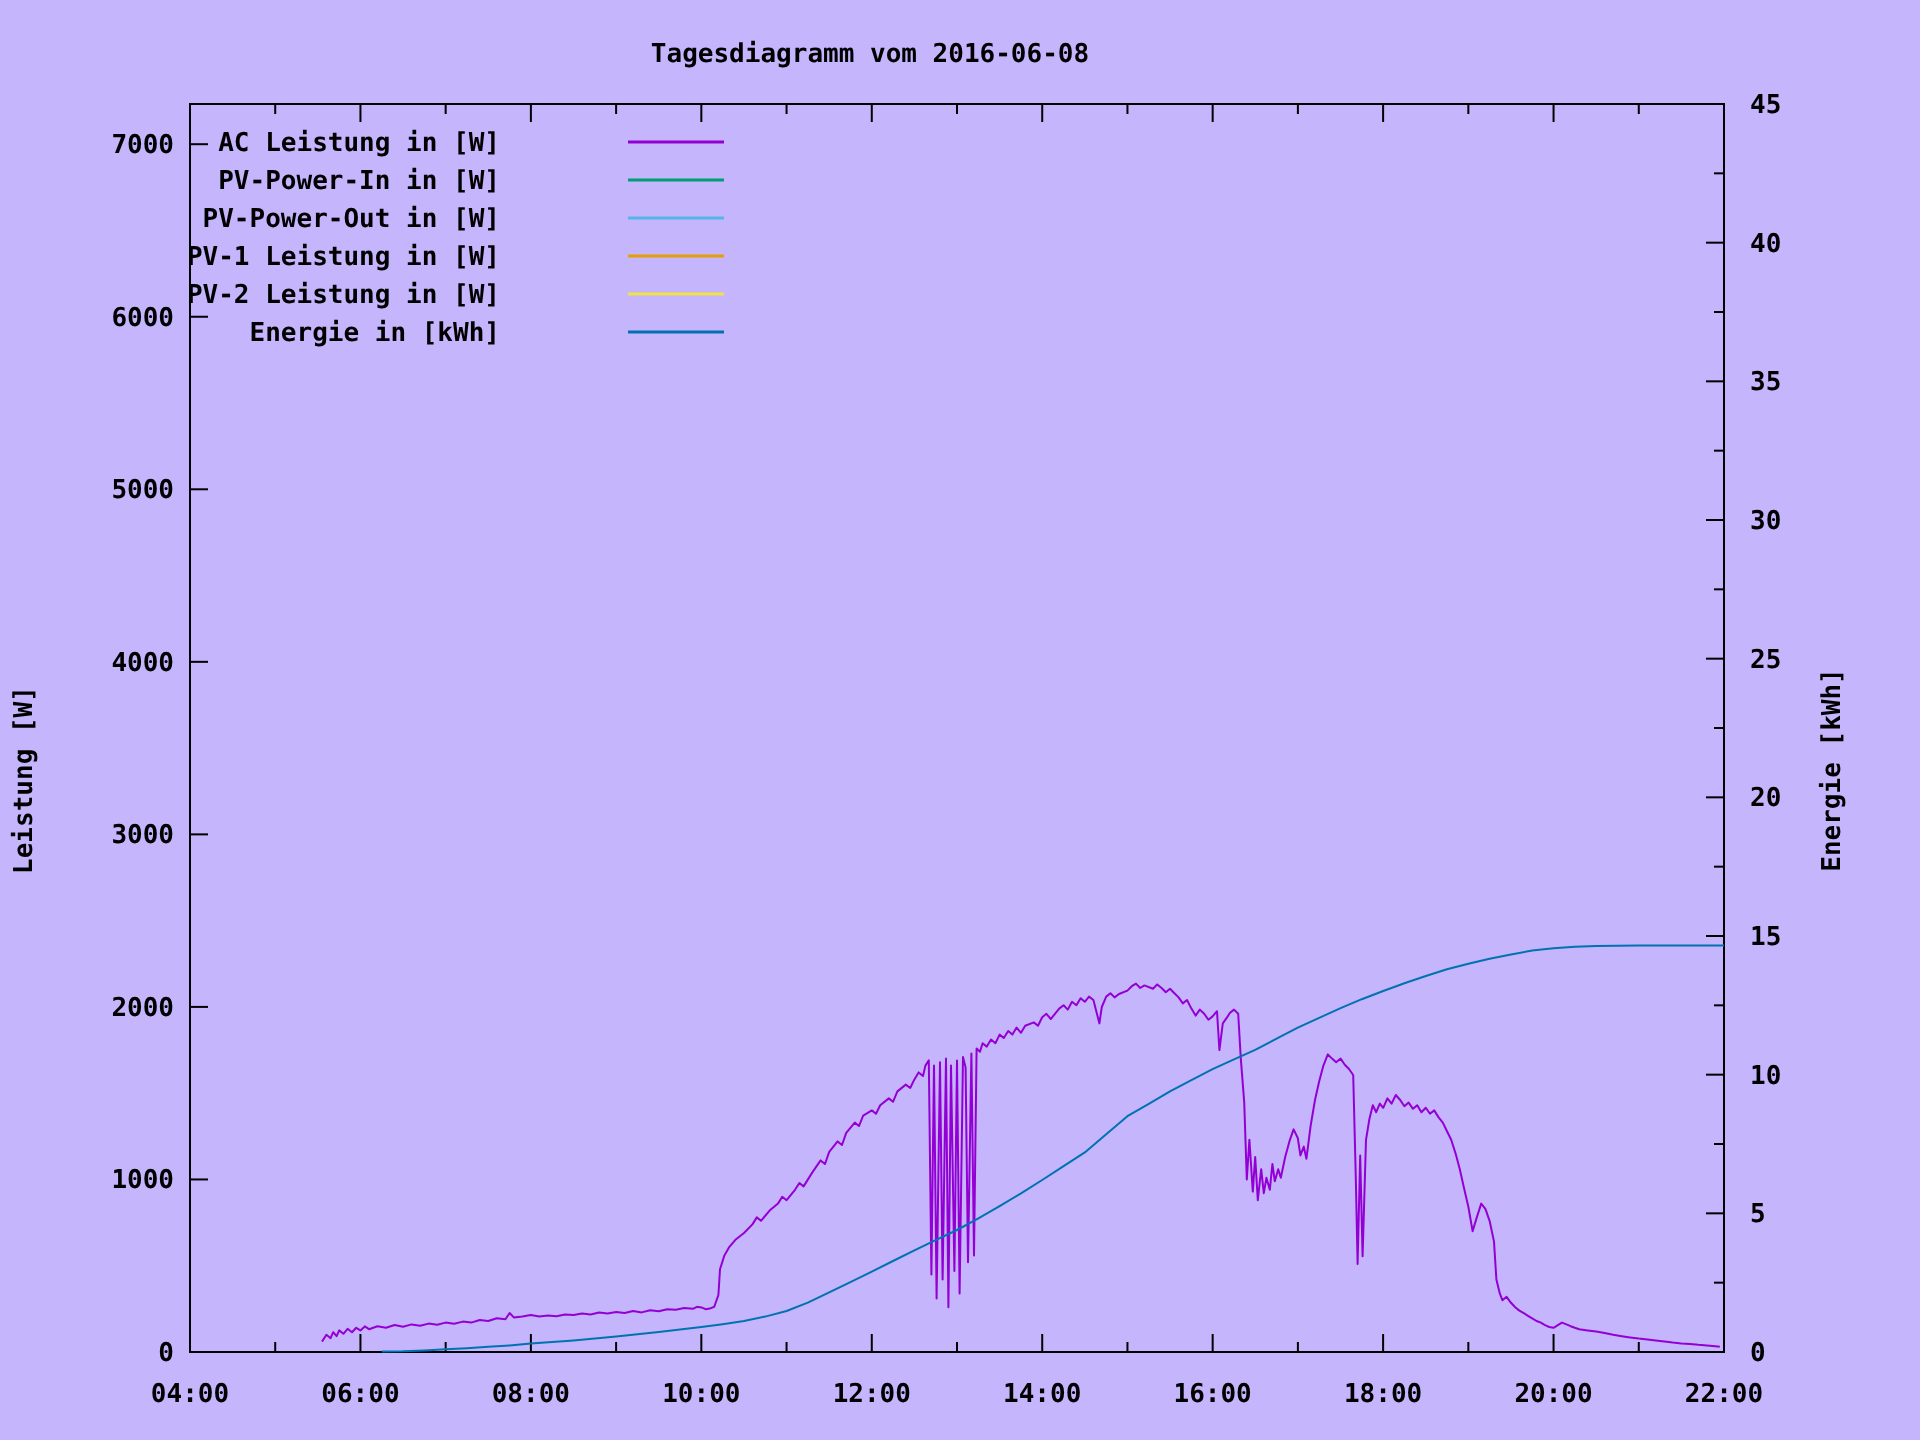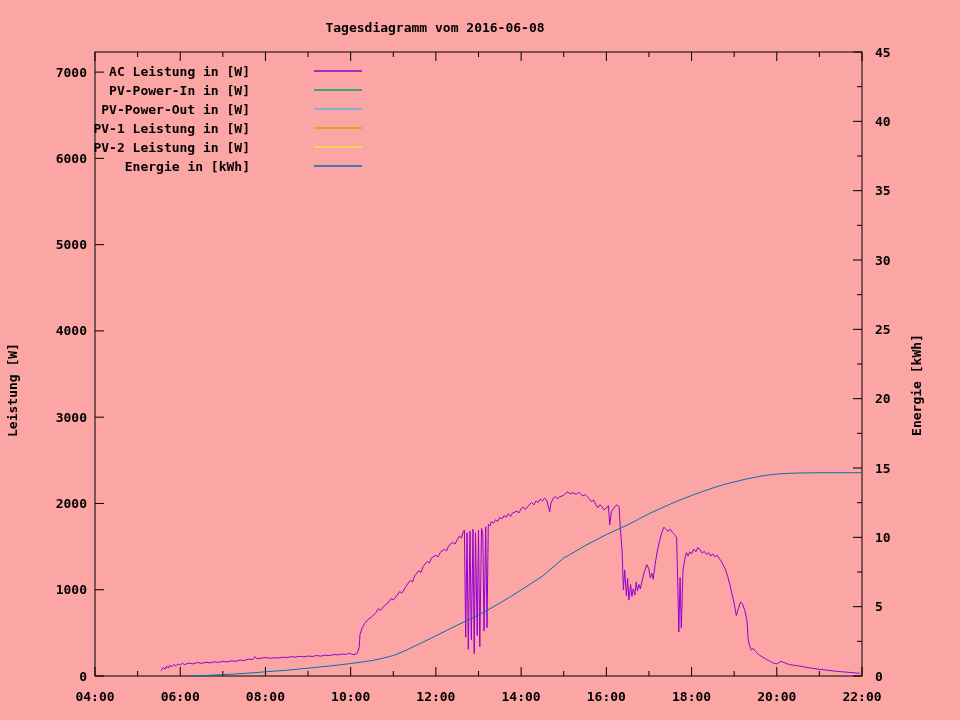--- a/index.html
+++ b/index.html
@@ -1,16 +1,16 @@
 <!DOCTYPE html>
 <html><head>
 <meta charset="utf-8">
 <style>
   html,body{margin:0;padding:0;background:#ffffff;}
-  .canvas{position:relative;width:960px;height:720px;background:#fca5a5;overflow:hidden;
+  .canvas{position:relative;width:960px;height:720px;background:#c4b5fd;overflow:hidden;
           font-family:"DejaVu Sans Mono", monospace;color:#000;}
   .title{position:absolute;left:0;top:20px;width:870px;text-align:center;
          font:bold 13px "DejaVu Sans Mono", monospace;}
   .ylabel{position:absolute;left:-85px;top:380px;width:200px;height:20px;line-height:20px;
           text-align:center;font:bold 13px "DejaVu Sans Mono", monospace;
           transform:rotate(-90deg);transform-origin:center center;}
   .y2label{position:absolute;left:819px;top:375px;width:200px;height:20px;line-height:20px;
           text-align:center;font:bold 13px "DejaVu Sans Mono", monospace;
           transform:rotate(-90deg);transform-origin:center center;}
   svg{position:absolute;left:0;top:0;}

